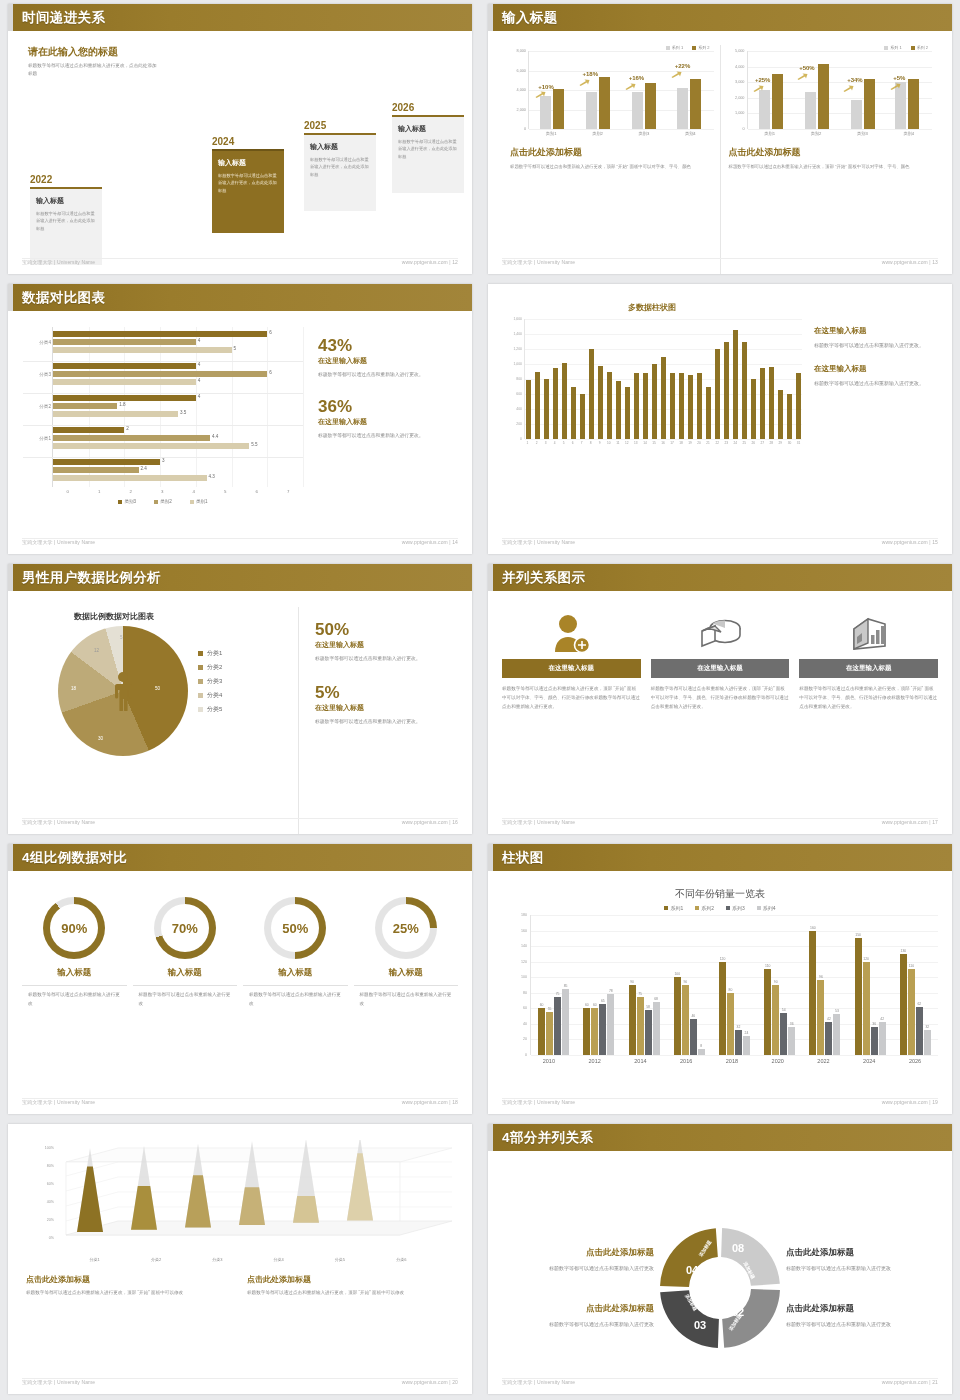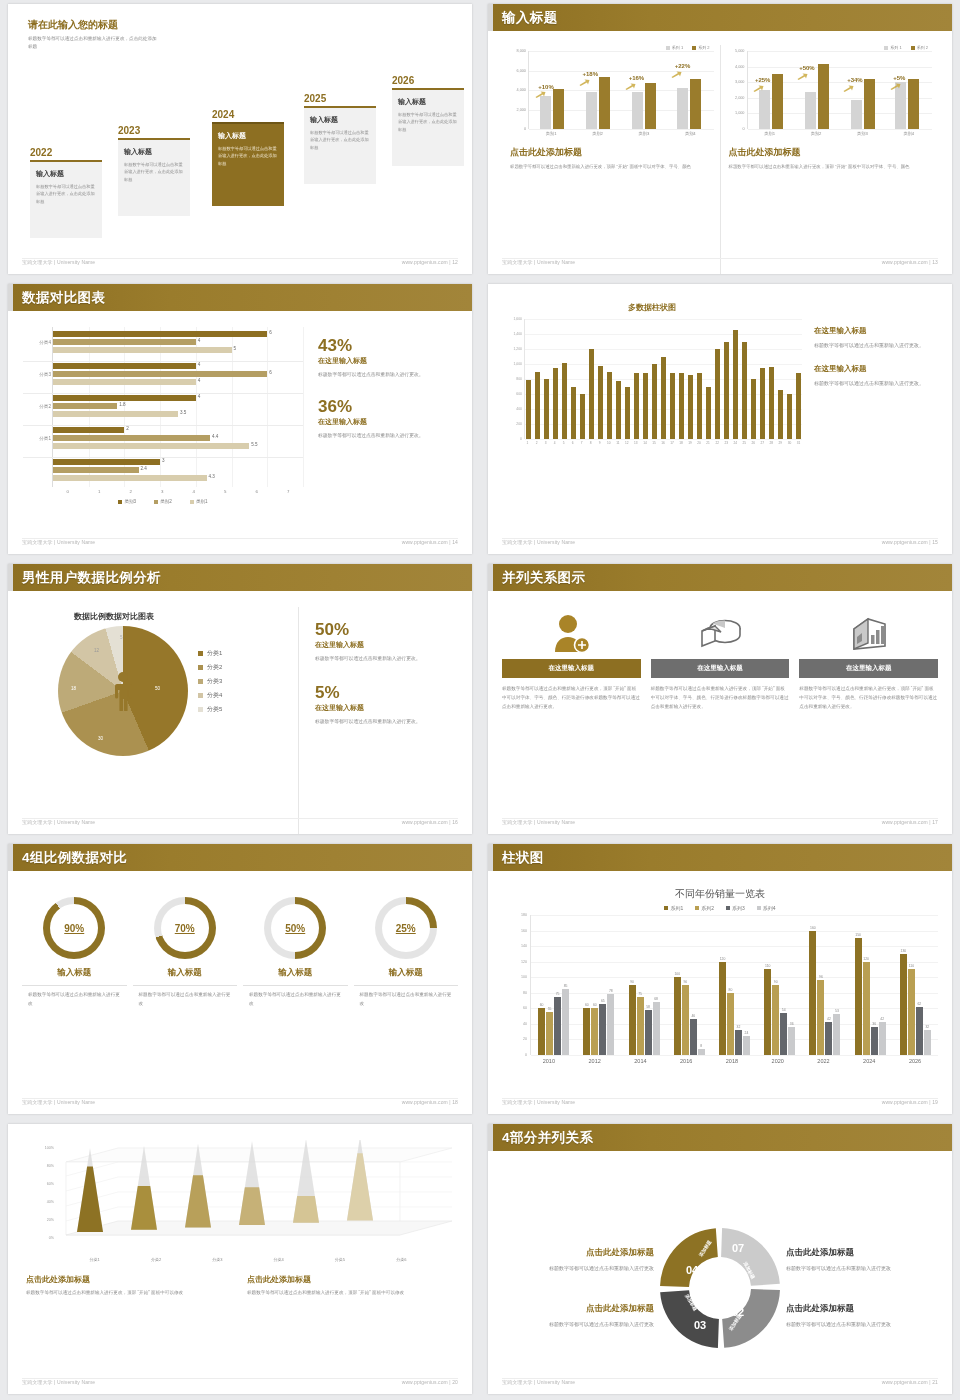--- a/index.html
+++ b/index.html
@@ -127,21 +127,21 @@
   .ic{height:42px;display:flex;align-items:center;justify-content:center;}
   .s6 .capt{color:#fff;font-size:6.5px;font-weight:bold;text-align:center;padding:5px 0;margin-top:4px;}
   .s6 .capt.gold{background:#8d6f22;color:#fff;}
   .s6 .capt.gray{background:#6e6e6e;}
   .s6 p{font-size:4.6px;color:#8a8a8a;line-height:1.95;margin-top:7px;}
 
   
   .s7{display:flex;gap:6px;height:100%;padding-top:20px;}
   .s7 .col{flex:1;text-align:center;}
   .ring{width:62px;height:62px;border-radius:50%;margin:0 auto;position:relative;}
-  .ring .inner{position:absolute;left:7px;top:7px;width:48px;height:48px;border-radius:50%;background:#fff;display:flex;align-items:center;justify-content:center;font-size:10px;font-weight:bold;color:#8d6f22;text-decoration:underline;}
+  .ring .inner{position:absolute;left:7px;top:7px;width:48px;height:48px;border-radius:50%;background:#fff;display:flex;align-items:center;justify-content:center;font-size:13px;font-weight:bold;color:#8d6f22;}
   .s7 .rt{font-size:8.5px;font-weight:bold;color:#8d6f22;margin:8px 0 4px;padding-bottom:6px;border-bottom:1px solid #e0e0e0;}
   .s7 p{font-size:4.6px;color:#8a8a8a;line-height:2;text-align:left;padding:0 6px;}
 
   
   .s8-title{text-align:center;font-size:10px;color:#545454;margin:10px 0 4px;}
   .s8-legend{display:flex;justify-content:center;gap:12px;font-size:5px;color:#7a7a7a;margin-bottom:4px;}
   .s8-chart{display:flex;height:140px;margin-left:4px;}
   .s8-chart .ax3{width:24px;position:relative;}
   .s8-chart .ax3 span{position:absolute;right:3px;font-size:3.6px;color:#a0a0a0;transform:translateY(-50%);}
   .s8-plot{flex:1;position:relative;display:flex;align-items:flex-end;justify-content:space-around;border-left:1px solid #e4e4e4;}
@@ -179,33 +179,29 @@
   .cn{position:absolute;font-size:11px;font-weight:bold;color:#fff;}
   .cl{position:absolute;font-size:4.6px;font-weight:bold;color:#fff;}
 </style>
 </head>
 <body>
 
 <div class="grid">
 
 <div class="slide">
       <div class="card">
+  <div class="hdr">
+    <h1>时间递进关系</h1>
+  </div>
   <div class="body">
     <div class="tl-title">请在此输入您的标题</div>
     <div class="tl-sub">标题数字等都可以通过点击和重新输入进行更改，点击此处添加标题</div>
     <div class="tl-wrap">
       <div class="tl-item" style="left:8px;top:62px">
         <div class="tl-year">2022</div>
-        <div class="tl-box">
-                <div class="tl-bt">输入标题</div>
-        <div class="tl-bd">标题数字等都可以通过点击和重新输入进行更改，点击此处添加标题</div>
-              </div>
-      </div>
-      <div class="tl-item" style="left:96px;top:40px">
-        <div class="tl-year">2023</div>
         <div class="tl-box">
                 <div class="tl-bt">输入标题</div>
         <div class="tl-bd">标题数字等都可以通过点击和重新输入进行更改，点击此处添加标题</div>
               </div>
       </div>
       <div class="tl-item" style="left:190px;top:24px">
         <div class="tl-year">2024</div>
         <div class="tl-box active">
                 <div class="tl-bt">输入标题</div>
         <div class="tl-bd">标题数字等都可以通过点击和重新输入进行更改，点击此处添加标题</div>
@@ -1076,21 +1072,21 @@
     </div>
     <div class="mid">
       <div class="cyc">
         <svg width="128" height="128" viewBox="0 0 128 128" id="cyc-svg">
                   <path d="M66.09396980215007 4.036550378854251 A60 60 0 0 1 123.85384301558946 59.81461157535248 L94.92448555805456 61.837549313932115 A31 31 0 0 0 65.08188439777753 33.01888436240803 Z" fill="#cbcbcb"></path>
                   <path d="M123.96344962114574 66.09396980215006 A60 60 0 0 1 68.18538842464753 123.85384301558946 L66.16245068606788 94.92448555805456 A31 31 0 0 0 94.98111563759197 65.08188439777753 Z" fill="#8c8c8c"></path>
                   <path d="M61.90603019784996 123.96344962114574 A60 60 0 0 1 4.1461569844105455 68.18538842464753 L33.07551444194545 66.16245068606788 A31 31 0 0 0 62.91811560222248 94.98111563759197 Z" fill="#4a4a4a"></path>
                   <path d="M4.036550378854251 61.906030197849944 A60 60 0 0 1 59.814611575352465 4.1461569844105455 L61.83754931393211 33.07551444194545 A31 31 0 0 0 33.01888436240803 62.91811560222247 Z" fill="#8d7224"></path>
                 </svg>
         <div class="hole2"></div>
-        <span class="cn" style="left:76px;top:18px">07</span>
+        <span class="cn" style="left:76px;top:18px">08</span>
         <span class="cl" style="left:84px;top:44px;transform:rotate(62deg)">添加标题</span>
         <span class="cn" style="left:76px;top:82px">02</span>
         <span class="cl" style="left:70px;top:96px;transform:rotate(-58deg)">添加标题</span>
         <span class="cn" style="left:38px;top:95px">03</span>
         <span class="cl" style="left:26px;top:76px;transform:rotate(58deg)">添加标题</span>
         <span class="cn" style="left:30px;top:40px">04</span>
         <span class="cl" style="left:40px;top:22px;transform:rotate(-58deg)">添加标题</span>
       </div>
     </div>
     <div class="side right">

